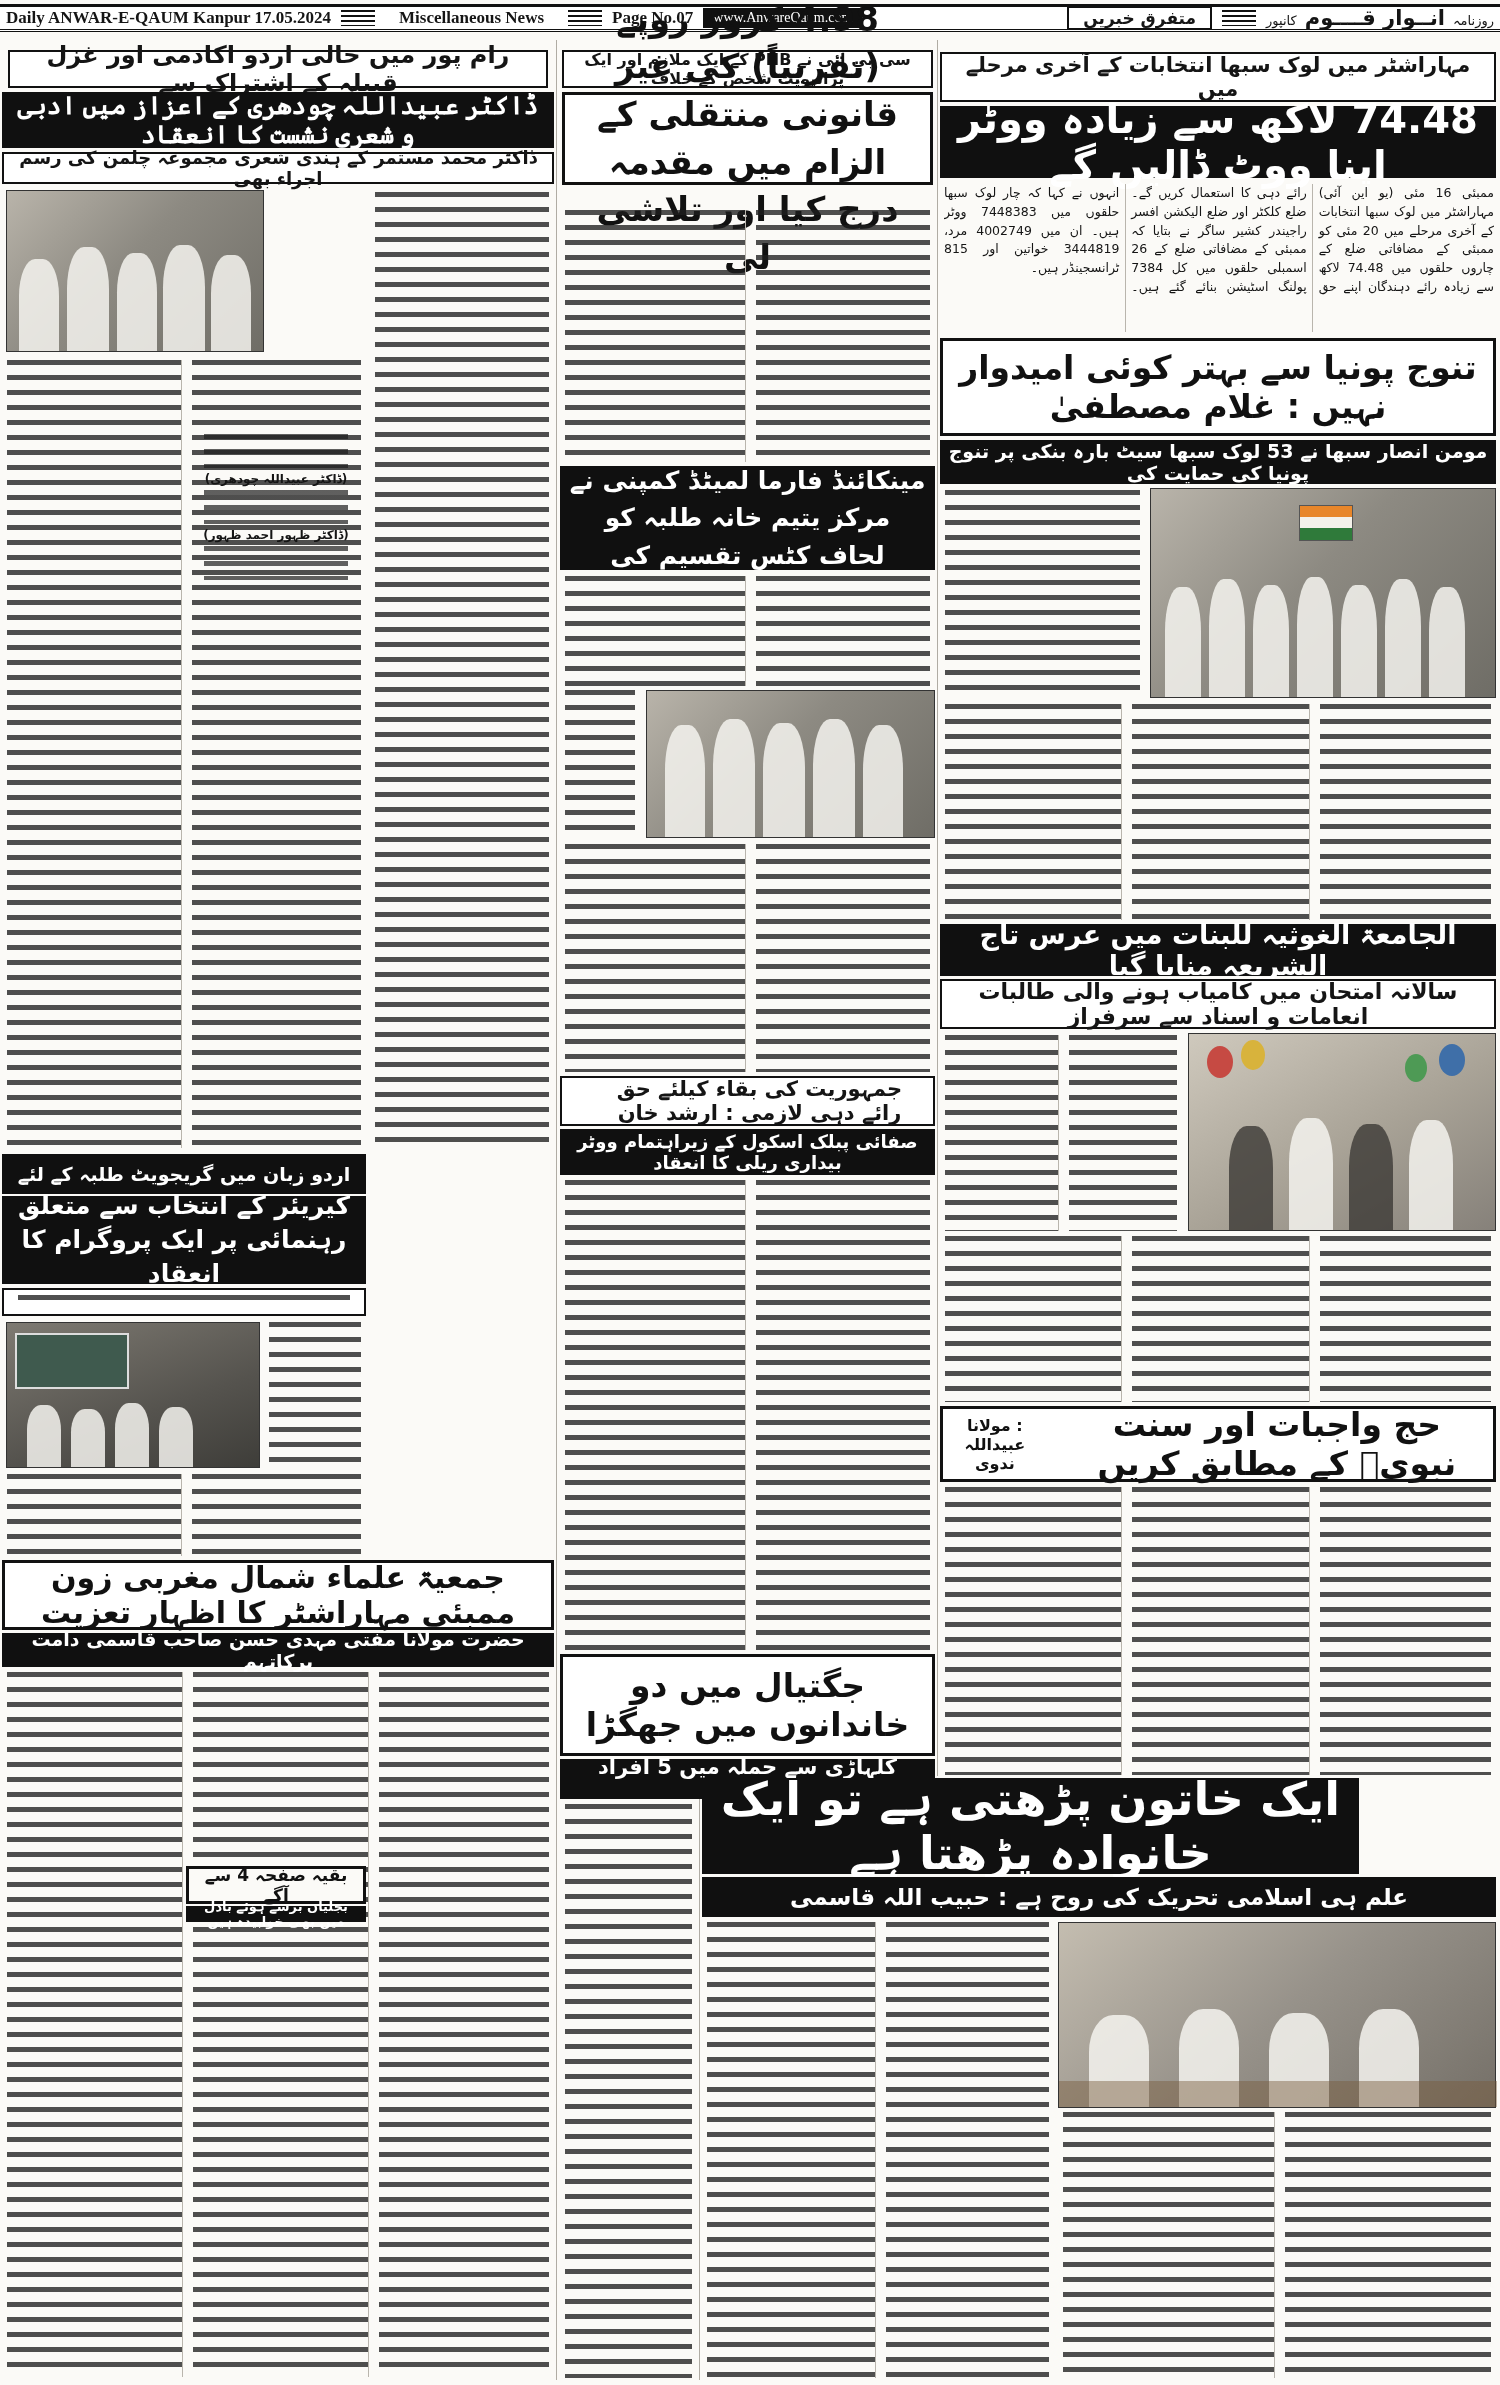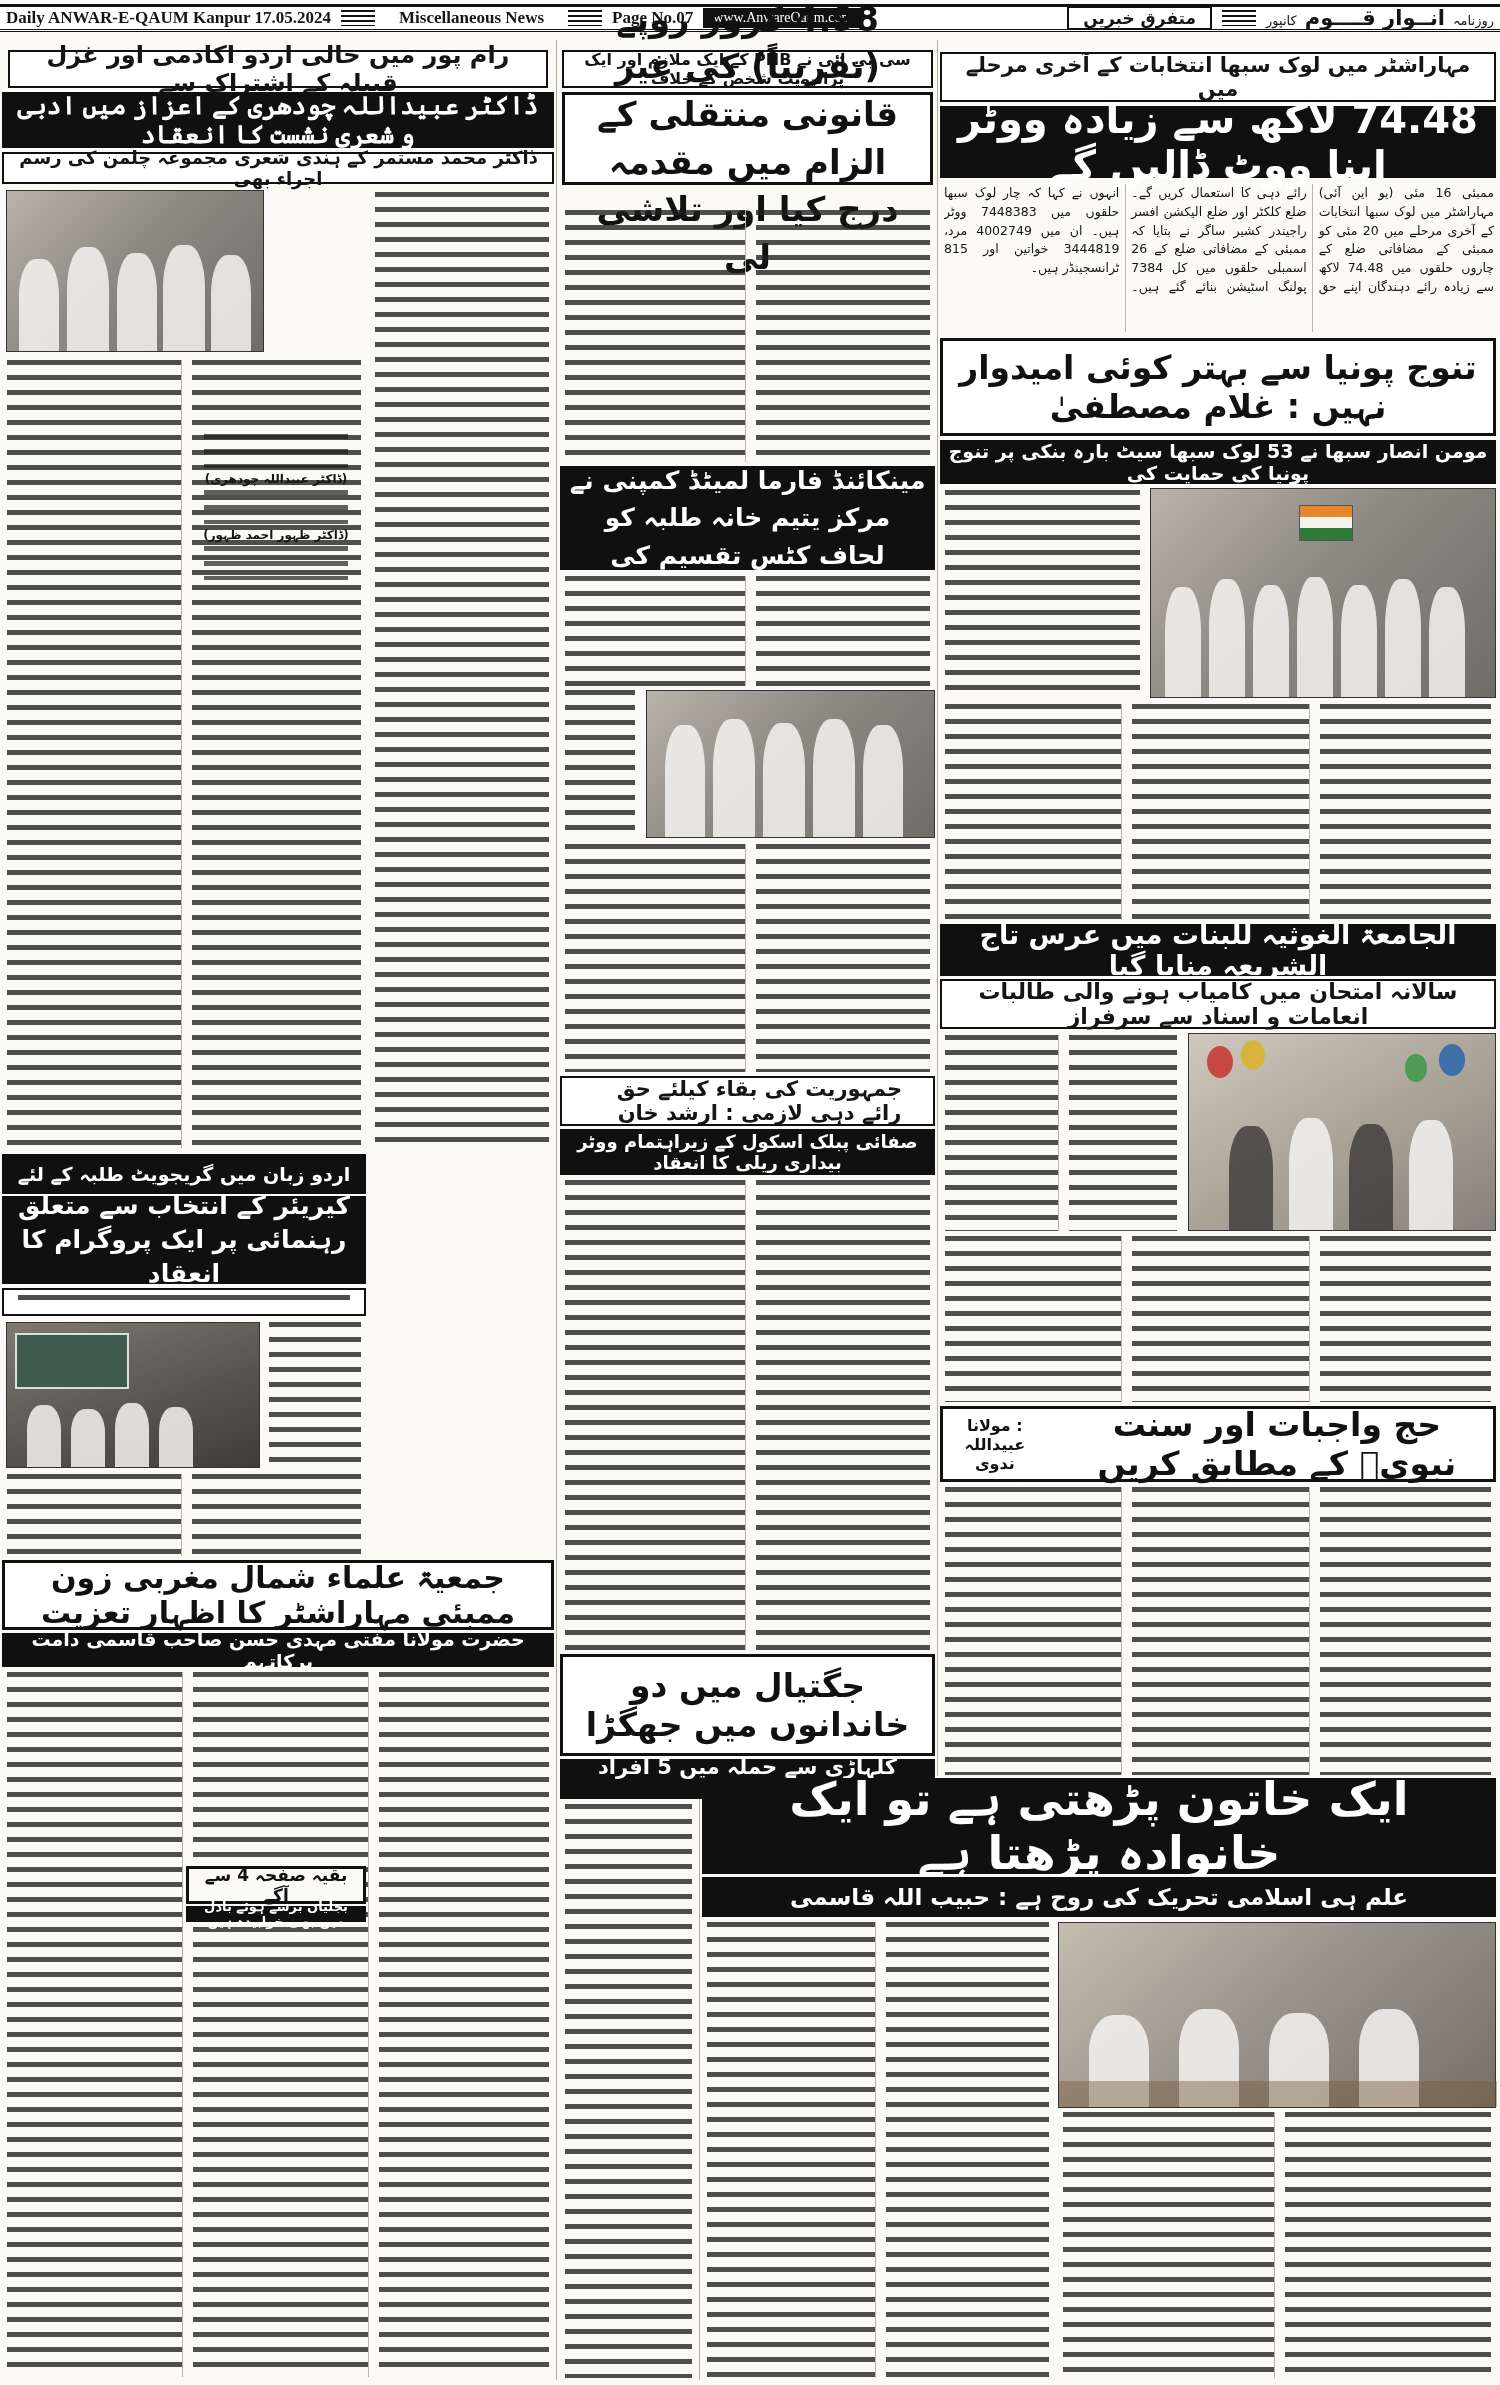--- a/index.html
+++ b/index.html
@@ -221,21 +221,21 @@
   <div class="abs wbox rtl" style="left:940px;top:1406px;width:556px;height:76px;font-size:33px;gap:14px;">
     <span>حج واجبات اور سنت نبویؐ کے مطابق کریں</span>
     <span style="font-size:16px;">: مولانا عبیداللہ ندوی</span>
   </div>
   <div class="abs simr" style="left:940px;top:1487px;width:556px;height:288px;">
       <div class="col"></div>
       <div class="col"></div>
       <div class="col"></div>
     </div>
 
-  <div class="abs bbox rtl pad" style="left:702px;top:1778px;width:794px;height:96px;font-size:46px;">ایک خاتون پڑھتی ہے تو ایک خانوادہ پڑھتا ہے</div>
+  <div class="abs bbox rtl pad" style="left:702px;top:1778px;width:657px;height:96px;font-size:46px;">ایک خاتون پڑھتی ہے تو ایک خانوادہ پڑھتا ہے</div>
   <div class="abs bbox rtl pad" style="left:702px;top:1877px;width:794px;height:40px;font-size:23px;">علم ہی اسلامی تحریک کی روح ہے : حبیب اللہ قاسمی</div>
 
   <div class="photo" style="left:1058px;top:1922px;width:438px;height:186px;background:linear-gradient(140deg,#c4bdb0 0%,#97928a 50%,#757068 100%);">
     <span class="fig" style="left:30px;width:60px;height:92px;"></span>
     <span class="fig" style="left:120px;width:60px;height:98px;"></span>
     <span class="fig" style="left:210px;width:60px;height:94px;"></span>
     <span class="fig" style="left:300px;width:60px;height:98px;"></span>
     <span style="position:absolute;left:0;bottom:0;width:438px;height:26px;background:rgba(120,90,60,.45);"></span>
   </div>
   <div class="abs simr" style="left:702px;top:1922px;width:352px;height:456px;">

